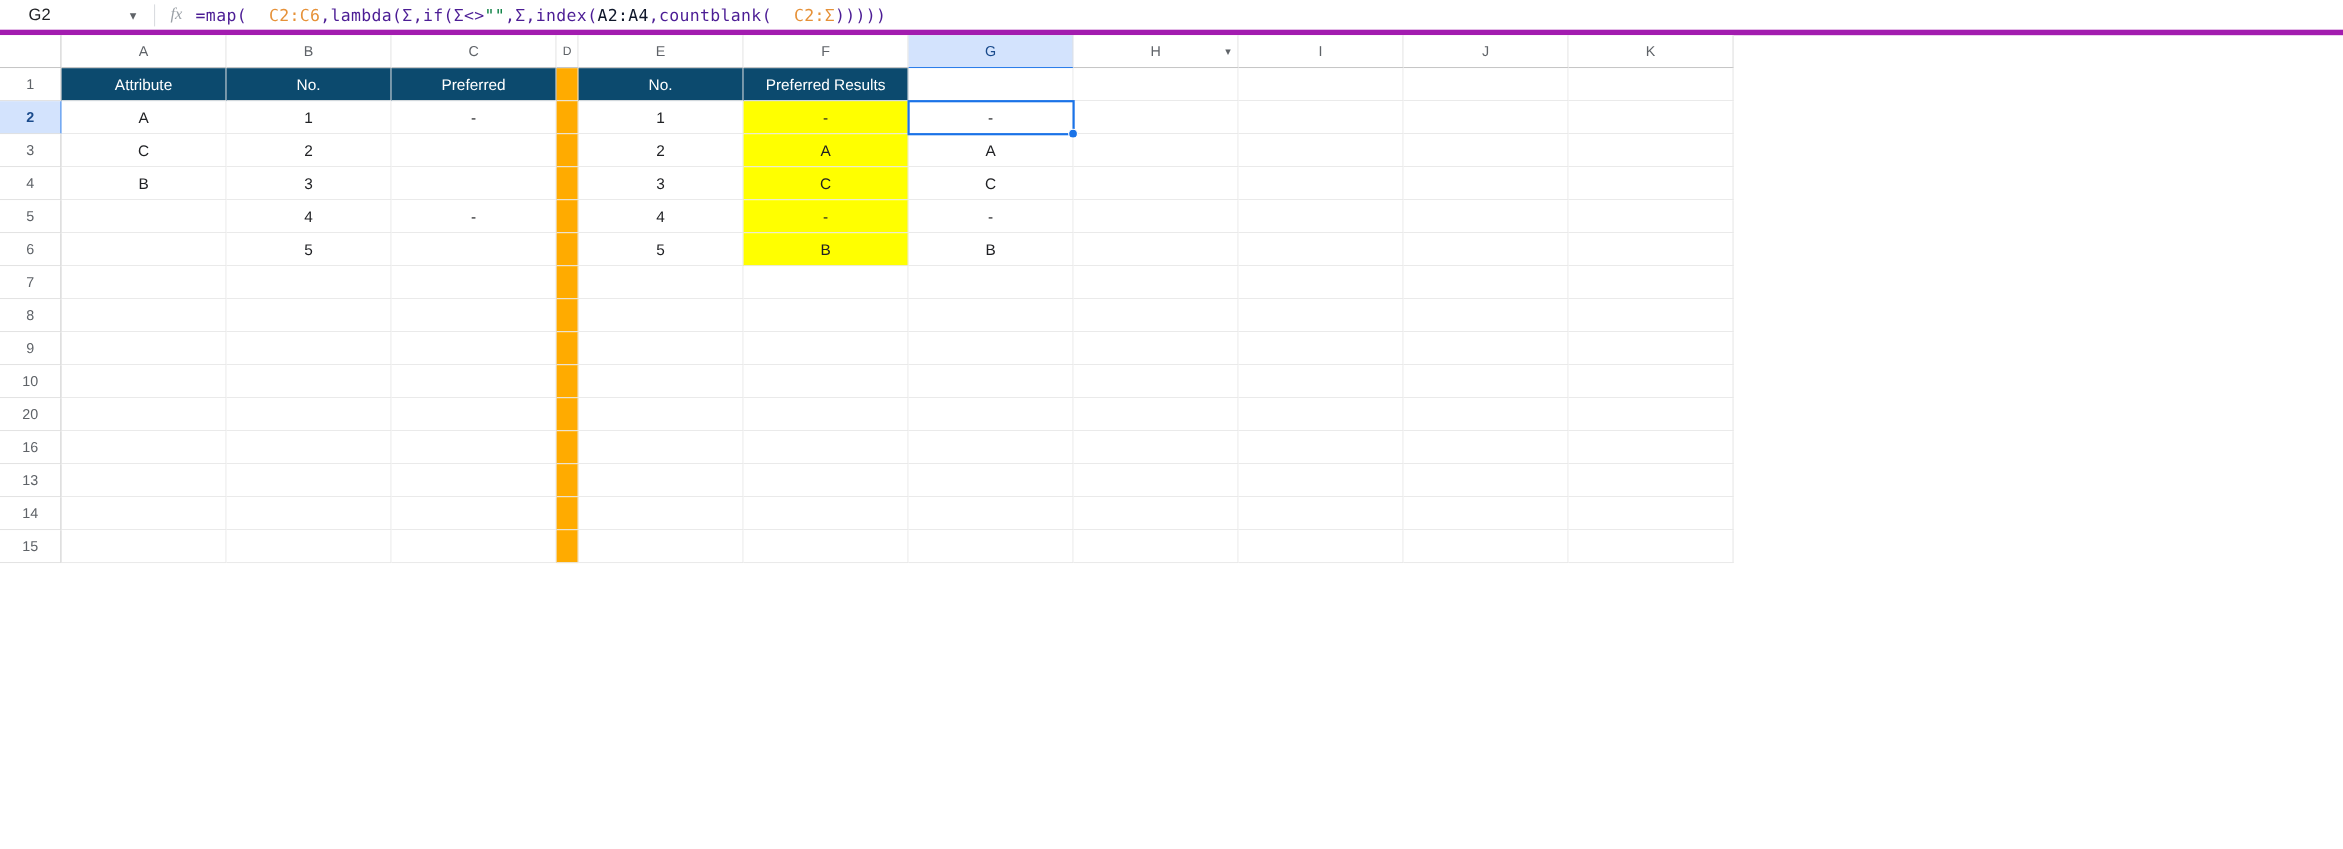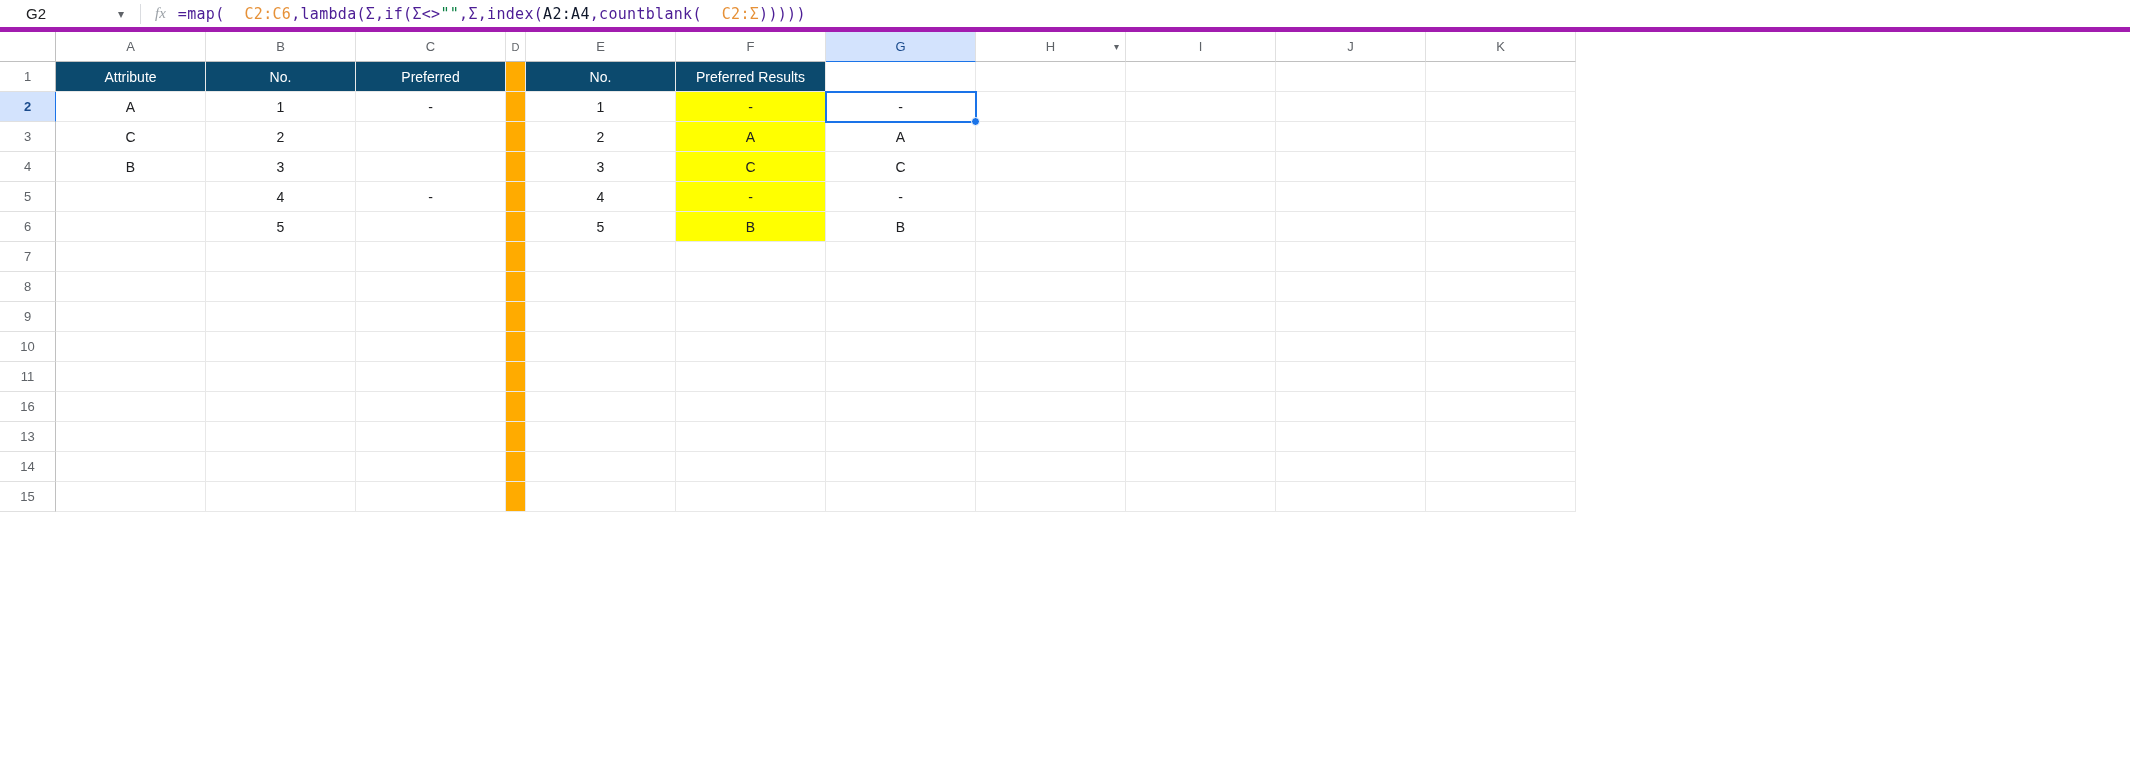--- a/index.html
+++ b/index.html
@@ -382,21 +382,21 @@
     <div class="cell"></div>
     <div class="cell"></div>
     <div class="cell orange-col"></div>
     <div class="cell"></div>
     <div class="cell"></div>
     <div class="cell"></div>
     <div class="cell"></div>
     <div class="cell"></div>
     <div class="cell"></div>
     <div class="cell"></div>
-    <div class="row-header">11</div>
+    <div class="row-header">20</div>
     <div class="cell"></div>
     <div class="cell"></div>
     <div class="cell"></div>
     <div class="cell orange-col"></div>
     <div class="cell"></div>
     <div class="cell"></div>
     <div class="cell"></div>
     <div class="cell"></div>
     <div class="cell"></div>
     <div class="cell"></div>

